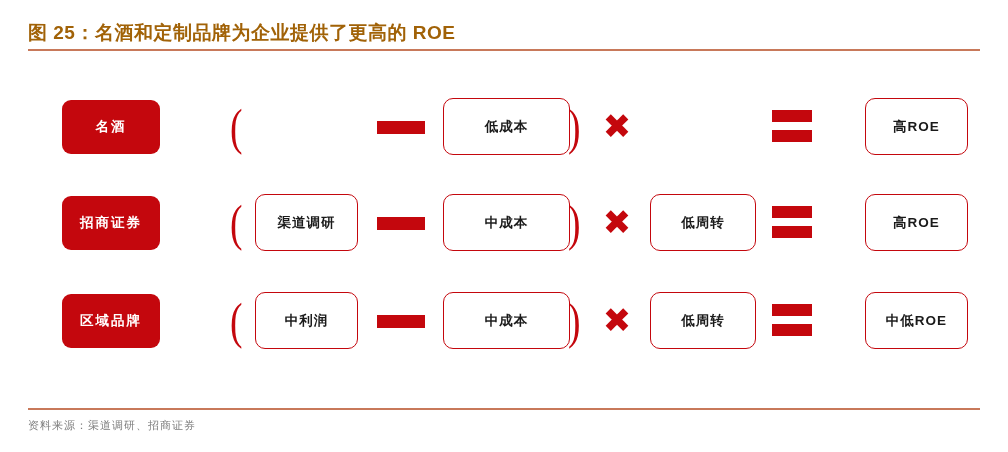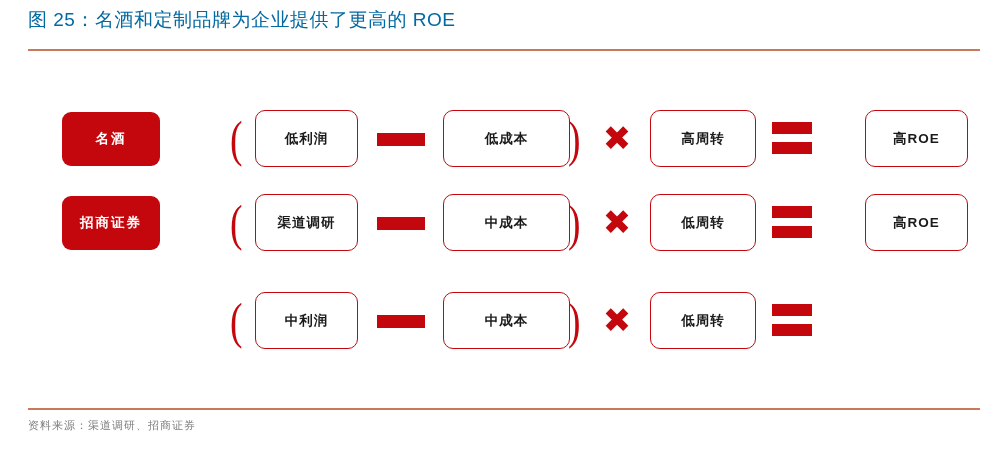--- a/index.html
+++ b/index.html
@@ -12,24 +12,24 @@
     height: 452px;
     position: relative;
     font-family: "Liberation Sans", "DejaVu Sans", sans-serif;
     overflow: hidden;
   }
 
   
   .fig-title {
     position: absolute;
     left: 28px;
-    top: 7px;
+    top: 20px;
     font-size: 19px;
-    font-weight: normal;
-    color: #0369a1;
+    font-weight: bold;
+    color: #a16207;
     letter-spacing: 0.5px;
     white-space: nowrap;
   }
   .rule-top {
     position: absolute;
     left: 28px;
     top: 49px;
     width: 952px;
     height: 2px;
     background: #c8795a;
@@ -43,21 +43,21 @@
     width: 1008px;
     height: 300px;
   }
   .row {
     position: absolute;
     left: 0;
     width: 1008px;
     height: 70px;
     display: block;
   }
-  .row-0 { top: 26px; }
+  .row-0 { top: 14px; }
   .row-1 { top: 110px; }
   .row-2 { top: 208px; }
 
   
   .cat-chip {
     position: absolute;
     left: 62px;
     top: 8px;
     width: 98px;
     height: 54px;
@@ -176,31 +176,29 @@
 <div class="fig-title">图 25：名酒和定制品牌为企业提供了更高的 ROE</div>
 <div class="rule-top"></div>
 
 <div class="diagram">
 
   <div class="row row-0">
     <div class="cat-chip">名酒</div>
 
     <div class="bracket bracket-open">(</div>
 
-    <div class="ob ob-profit">低利润</div>
 
     <div class="op-minus"></div>
 
     <div class="ob ob-cost">低成本</div>
 
     <div class="bracket bracket-close">)</div>
 
     <div class="op-times">✖</div>
 
-    <div class="ob ob-turn">高周转</div>
 
     <div class="op-equals">
       <span class="bar-a"></span>
       <span class="bar-b"></span>
     </div>
 
     <div class="ob ob-roe">高ROE</div>
   </div>
 
   <div class="row row-1">
@@ -222,38 +220,40 @@
 
     <div class="op-equals">
       <span class="bar-a"></span>
       <span class="bar-b"></span>
     </div>
 
     <div class="ob ob-roe">高ROE</div>
   </div>
 
   <div class="row row-2">
+    <div class="cat-chip">区域品牌</div>
 
     <div class="bracket bracket-open">(</div>
 
     <div class="ob ob-profit">中利润</div>
 
     <div class="op-minus"></div>
 
     <div class="ob ob-cost">中成本</div>
 
     <div class="bracket bracket-close">)</div>
 
     <div class="op-times">✖</div>
 
     <div class="ob ob-turn">低周转</div>
 
     <div class="op-equals">
       <span class="bar-a"></span>
       <span class="bar-b"></span>
     </div>
 
+    <div class="ob ob-roe">中低ROE</div>
   </div>
 
 </div>
 
 <div class="rule-bottom"></div>
 <div class="source">资料来源：渠道调研、招商证券</div>
 
 </body></html>

